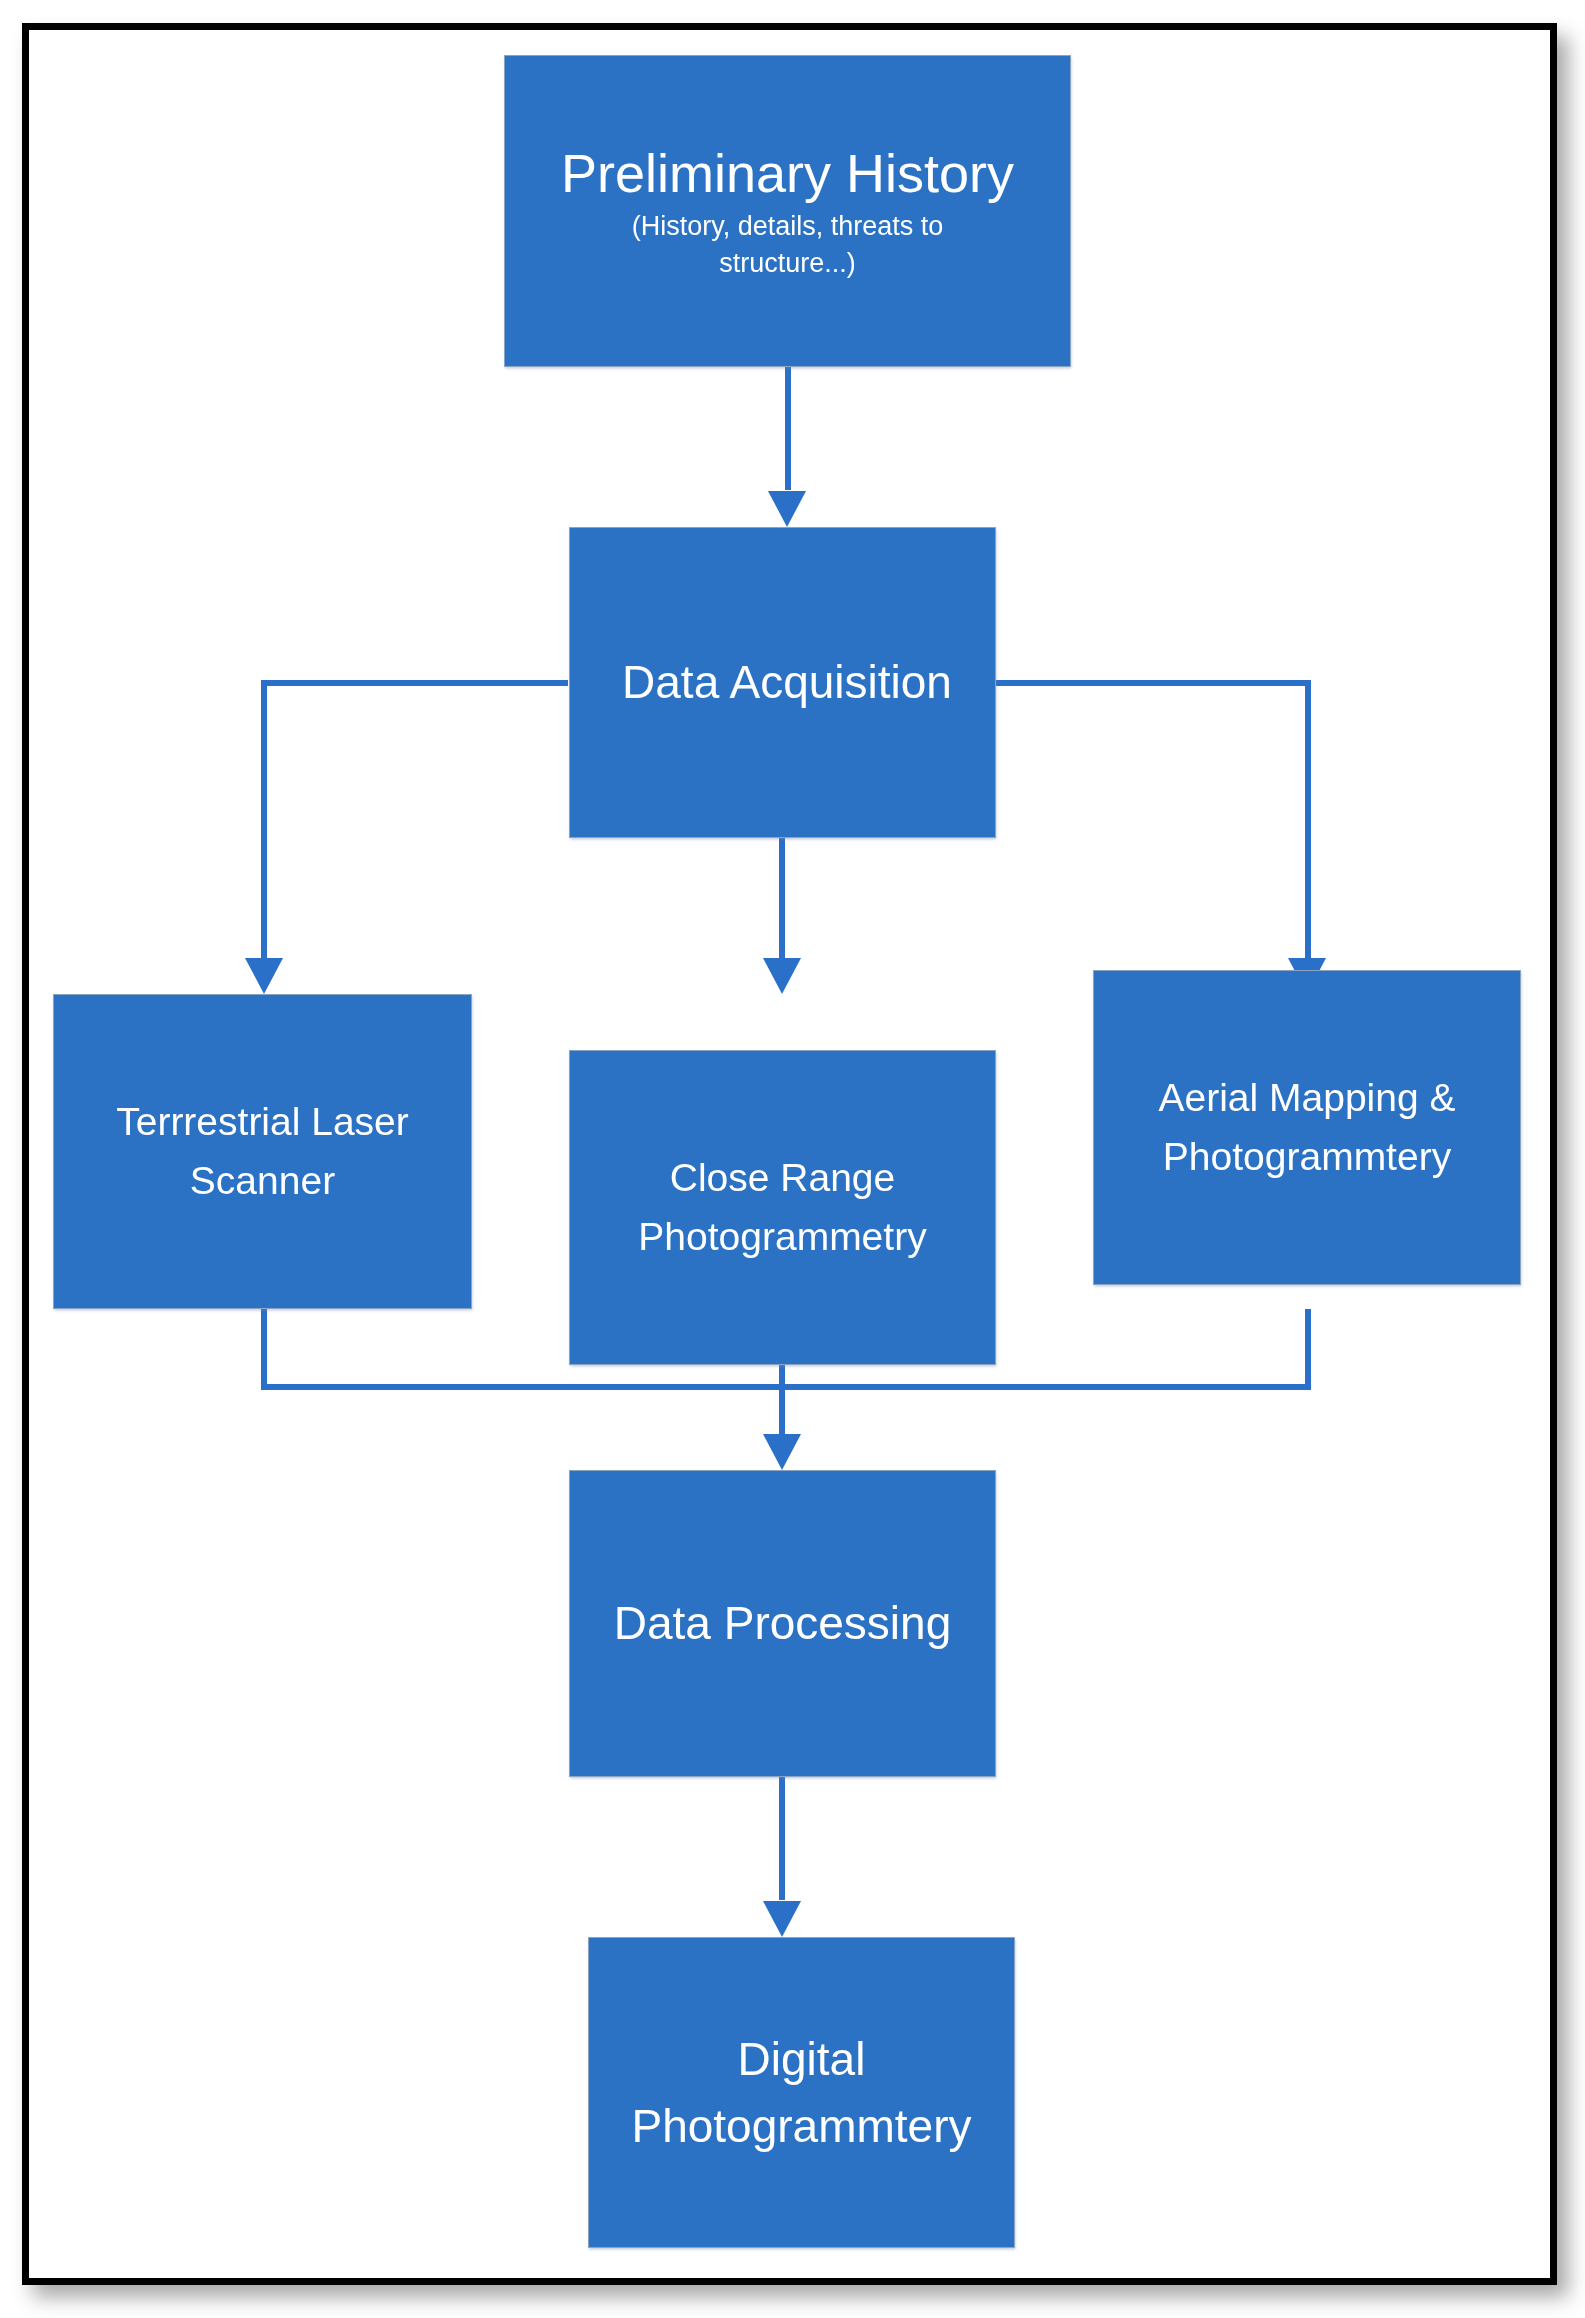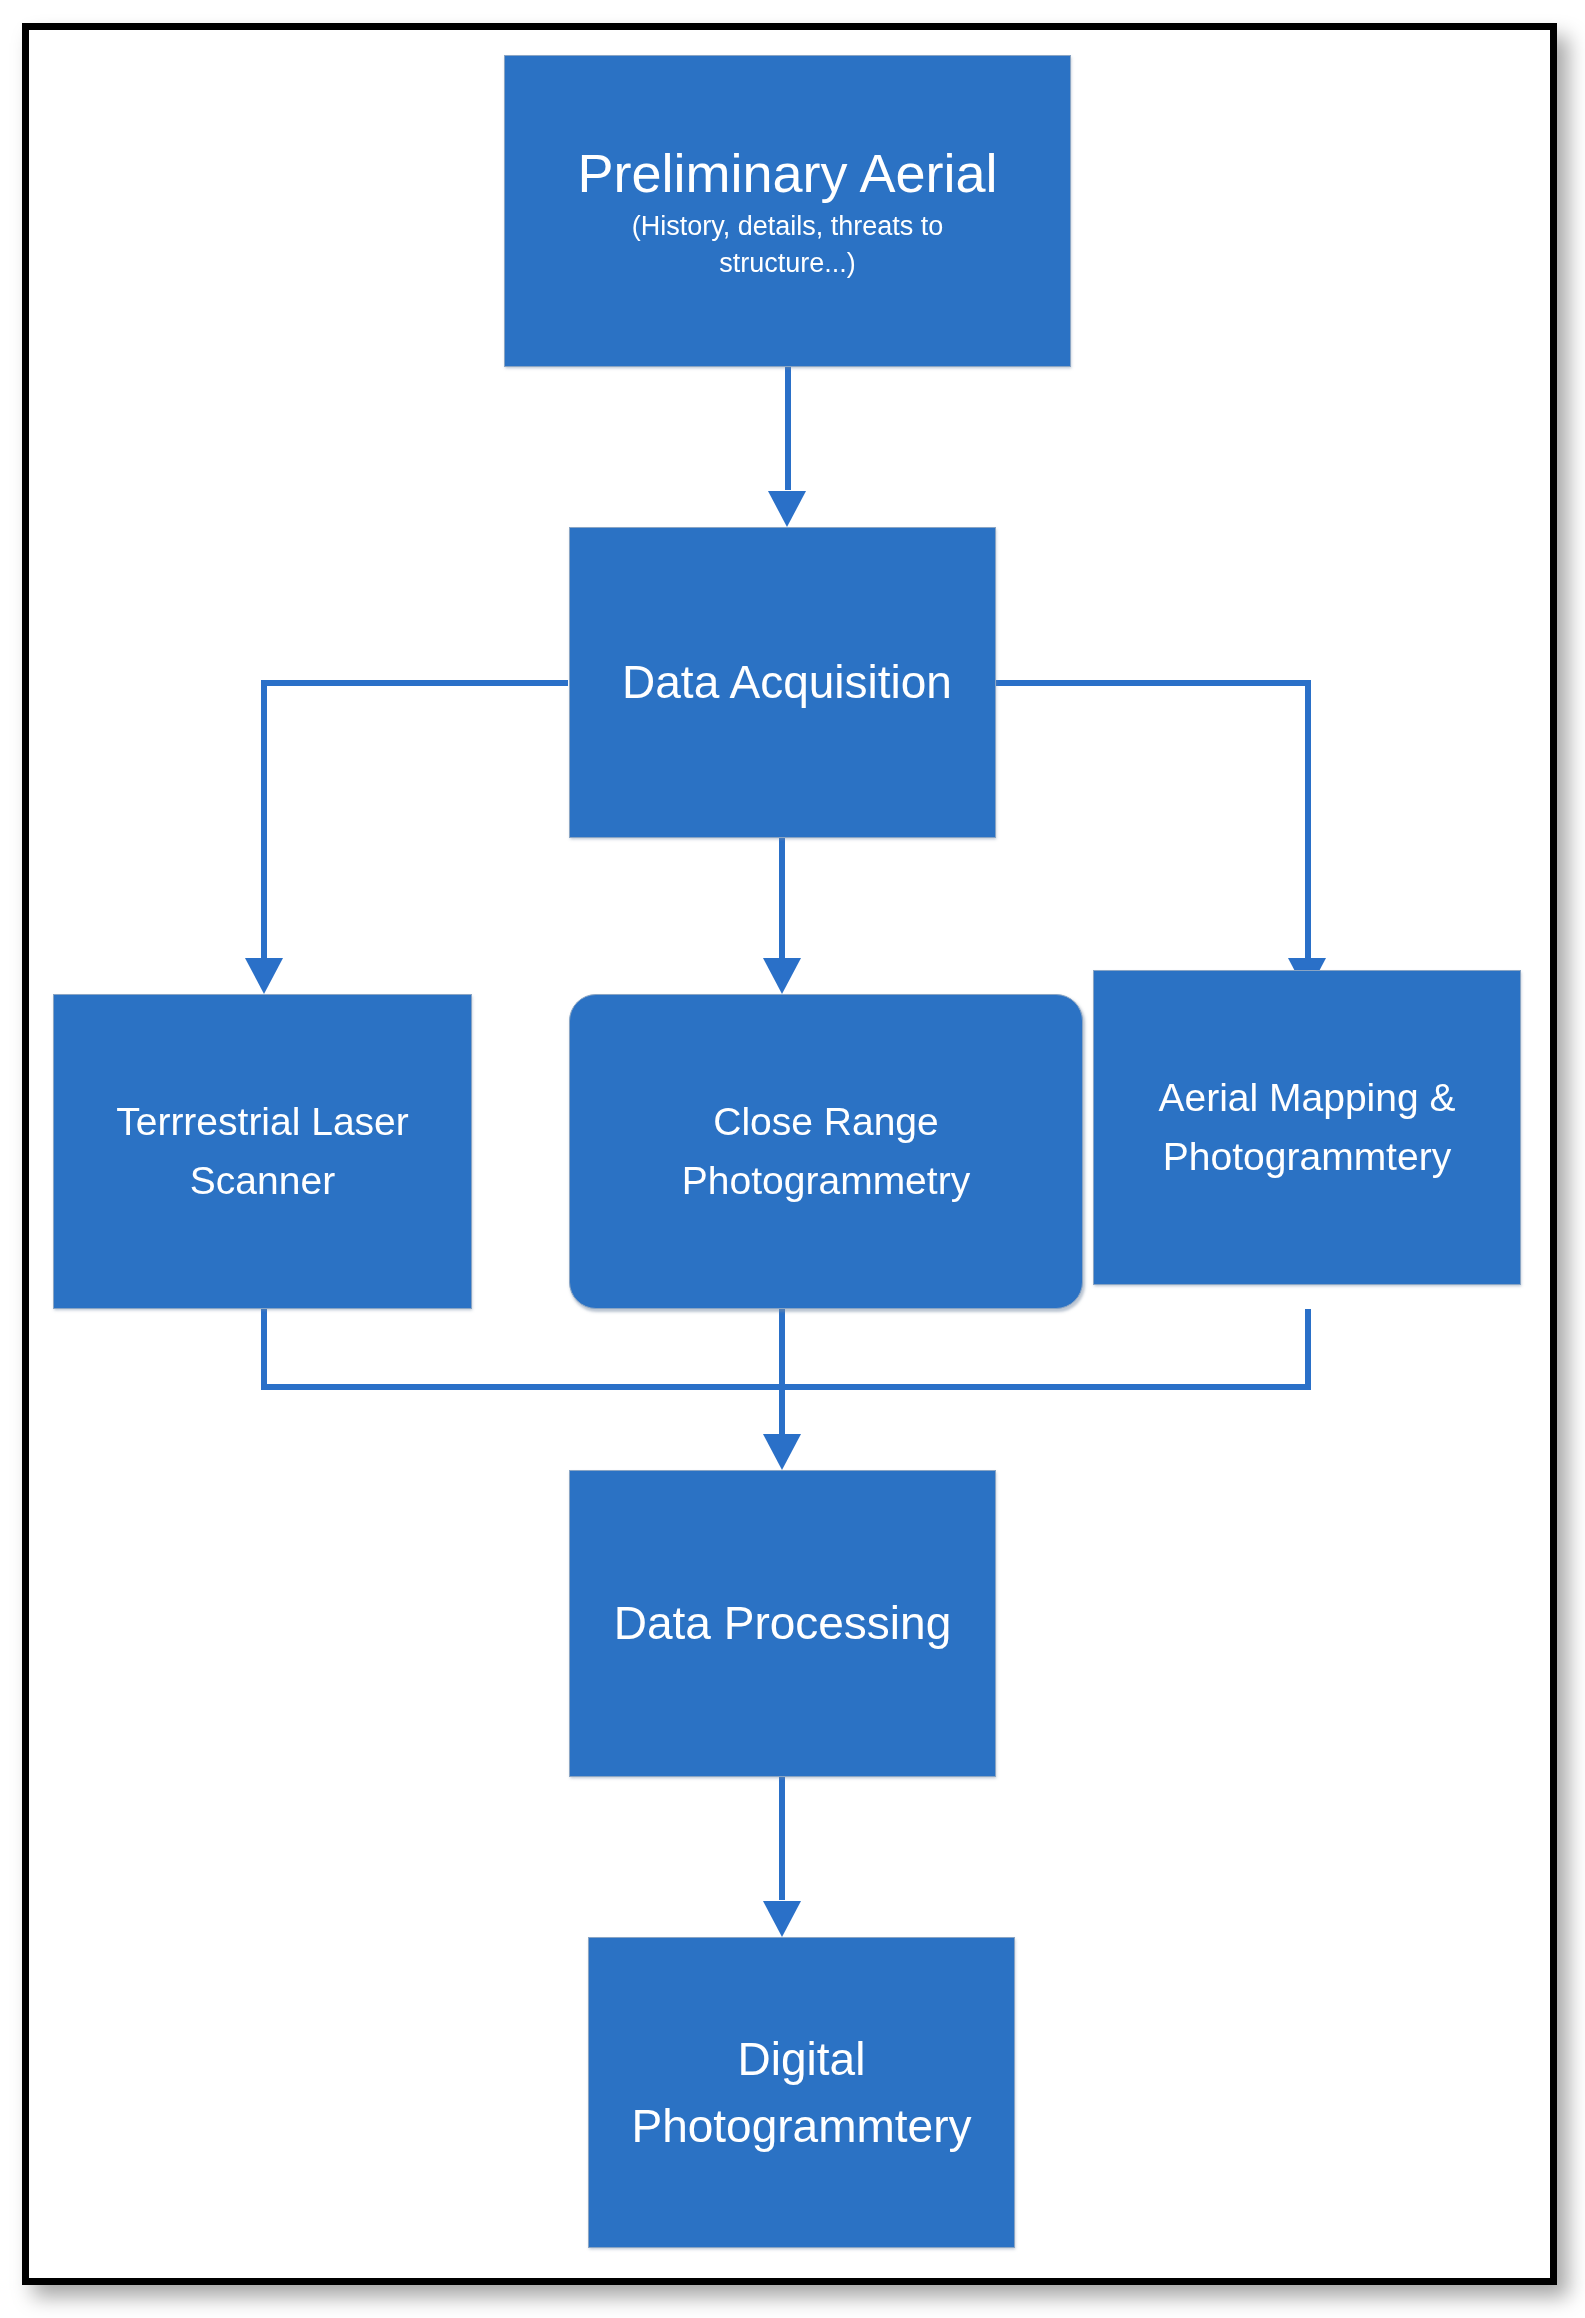--- a/index.html
+++ b/index.html
@@ -79,35 +79,35 @@
   <div class="v-line" style="left:261px; top:1309px; height:78px;"></div>
   <div class="v-line" style="left:1305px; top:1309px; height:78px;"></div>
   <div class="h-line" style="left:261px; top:1384px; width:1050px;"></div>
   <div class="v-line" style="left:779px; top:1309px; height:125px;"></div>
   <div class="arrow-down" style="left:763px; top:1434px;"></div>
 
   <div class="v-line" style="left:779px; top:1777px; height:123px;"></div>
   <div class="arrow-down" style="left:763px; top:1901px;"></div>
 
   <div class="node" style="left:504px; top:55px; width:567px; height:312px;">
-    <div class="node-title">Preliminary Aerial</div>
+    <div class="node-title">Preliminary History</div>
     <div class="node-sub">(History, details, threats to</div>
     <div class="node-sub">structure...)</div>
   </div>
 
   <div class="node" style="left:569px; top:527px; width:427px; height:311px;padding-left:9px;">
     <div class="label-lg">Data Acquisition</div>
   </div>
 
   <div class="node" style="left:53px; top:994px; width:419px; height:315px;">
     <div class="label-md">Terrrestrial Laser</div>
     <div class="label-md">Scanner</div>
   </div>
 
-  <div class="node" style="left:569px; top:994px; width:514px; height:315px;border-radius:27px;">
+  <div class="node" style="left:569px; top:1050px; width:427px; height:315px;">
     <div class="label-md">Close Range</div>
     <div class="label-md">Photogrammetry</div>
   </div>
 
   <div class="node" style="left:1093px; top:970px; width:428px; height:315px;">
     <div class="label-md">Aerial Mapping &amp;</div>
     <div class="label-md">Photogrammtery</div>
   </div>
 
   <div class="node" style="left:569px; top:1470px; width:427px; height:307px;">

